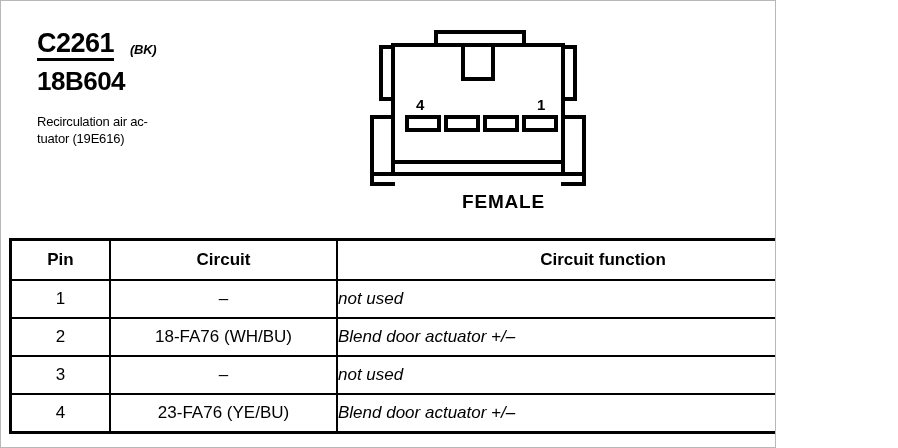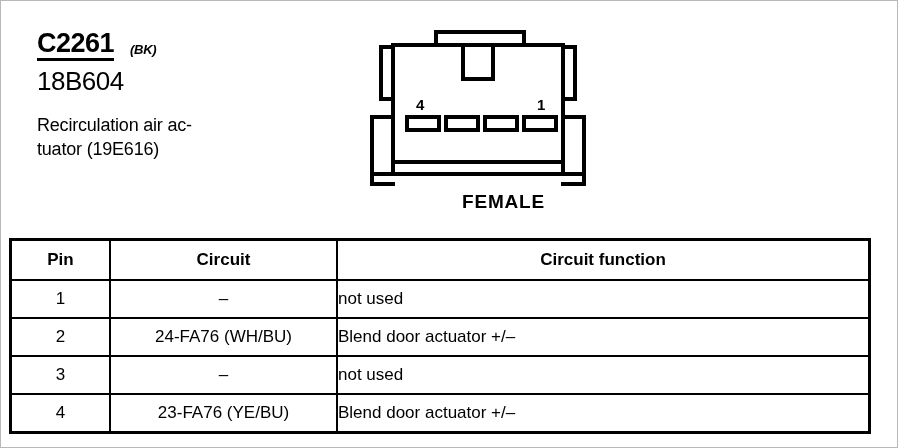--- a/index.html
+++ b/index.html
@@ -7,21 +7,21 @@
     margin: 0;
     padding: 0;
     background: #ffffff;
   }
   body {
     font-family: "Liberation Sans", sans-serif;
     color: #000000;
   }
   #page {
     position: relative;
-    width: 898px;
+    width: 776px;
     height: 448px;
     background: #ffffff;
     overflow: hidden;
     box-sizing: border-box;
     border: 1px solid #b8b8b8;
   }
 
   
   #id-block {
     position: absolute;
@@ -45,27 +45,27 @@
   .conn-color {
     font-size: 13px;
     font-weight: bold;
     margin-left: 16px;
     margin-bottom: 4px;
     letter-spacing: -0.3px;
     font-style: italic;
   }
   .part-no {
     font-size: 26px;
-    font-weight: normal;
+    font-weight: bold;
     letter-spacing: -0.5px;
     line-height: 1.1;
     margin-top: 6px;
   }
   .descr {
-    font-size: 18px;
+    font-size: 13px;
     line-height: 1.35;
     margin-top: 17px;
     letter-spacing: -0.2px;
     max-width: 170px;
   }
 
   
   #connector-drawing {
     position: absolute;
     left: 365px;
@@ -114,21 +114,21 @@
     vertical-align: middle;
   }
   table.pin-table thead th {
     font-weight: bold;
     text-align: center;
     height: 38px;
   }
   .col-pin   { width: 97px;  text-align: center; }
   .col-ckt   { width: 225px; text-align: center; }
   .col-fn    { text-align: left; padding-left: 12px; margin-left: 30px; }
-  td.col-fn  { padding-left: 12px; }
+  td.col-fn  { padding-left: 12px; font-style: italic; }
 </style>
 </head>
 <body>
 
 <div id="page">
 
   <div id="id-block">
     <div class="conn-id-row">
       <span class="conn-id">C2261</span>
       <span class="conn-color">(BK)</span>
@@ -191,21 +191,21 @@
       </thead>
       <tbody id="pin-table-body">
 
       <tr>
             <td class="col-pin">1</td>
             <td class="col-ckt">–</td>
             <td class="col-fn">not used</td>
           </tr>
           <tr>
             <td class="col-pin">2</td>
-            <td class="col-ckt">24-FA76 (WH/BU)</td>
+            <td class="col-ckt">18-FA76 (WH/BU)</td>
             <td class="col-fn">Blend door actuator +/–</td>
           </tr>
           <tr>
             <td class="col-pin">3</td>
             <td class="col-ckt">–</td>
             <td class="col-fn">not used</td>
           </tr>
           <tr>
             <td class="col-pin">4</td>
             <td class="col-ckt">23-FA76 (YE/BU)</td>

